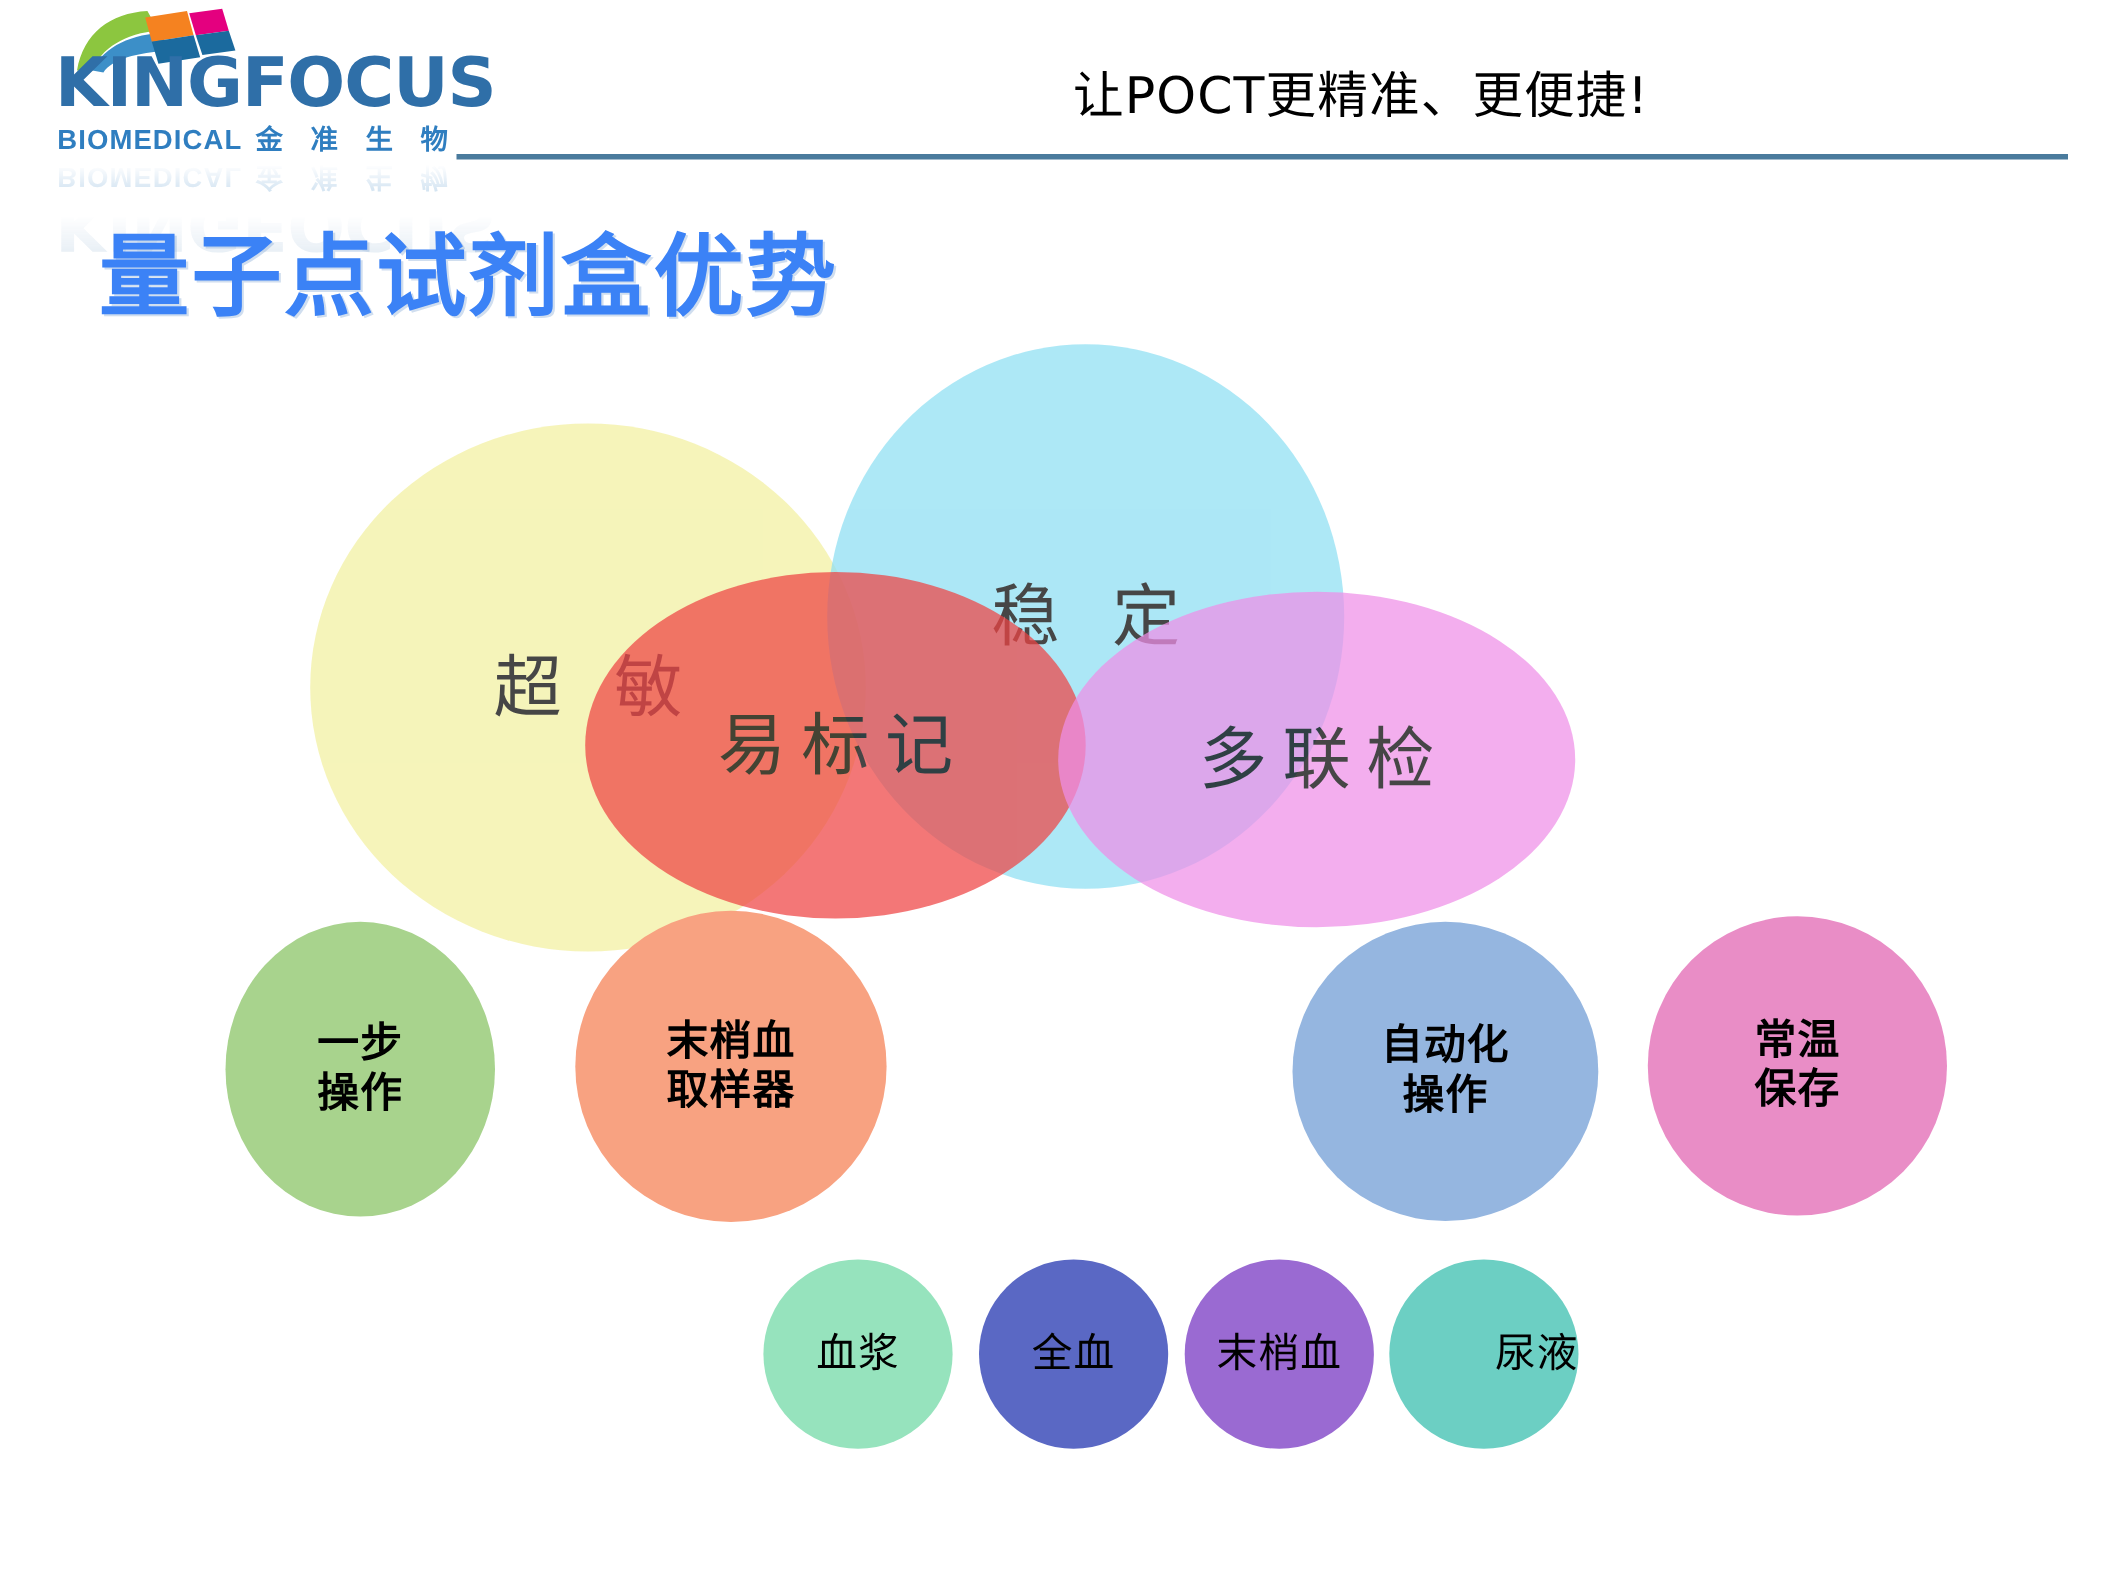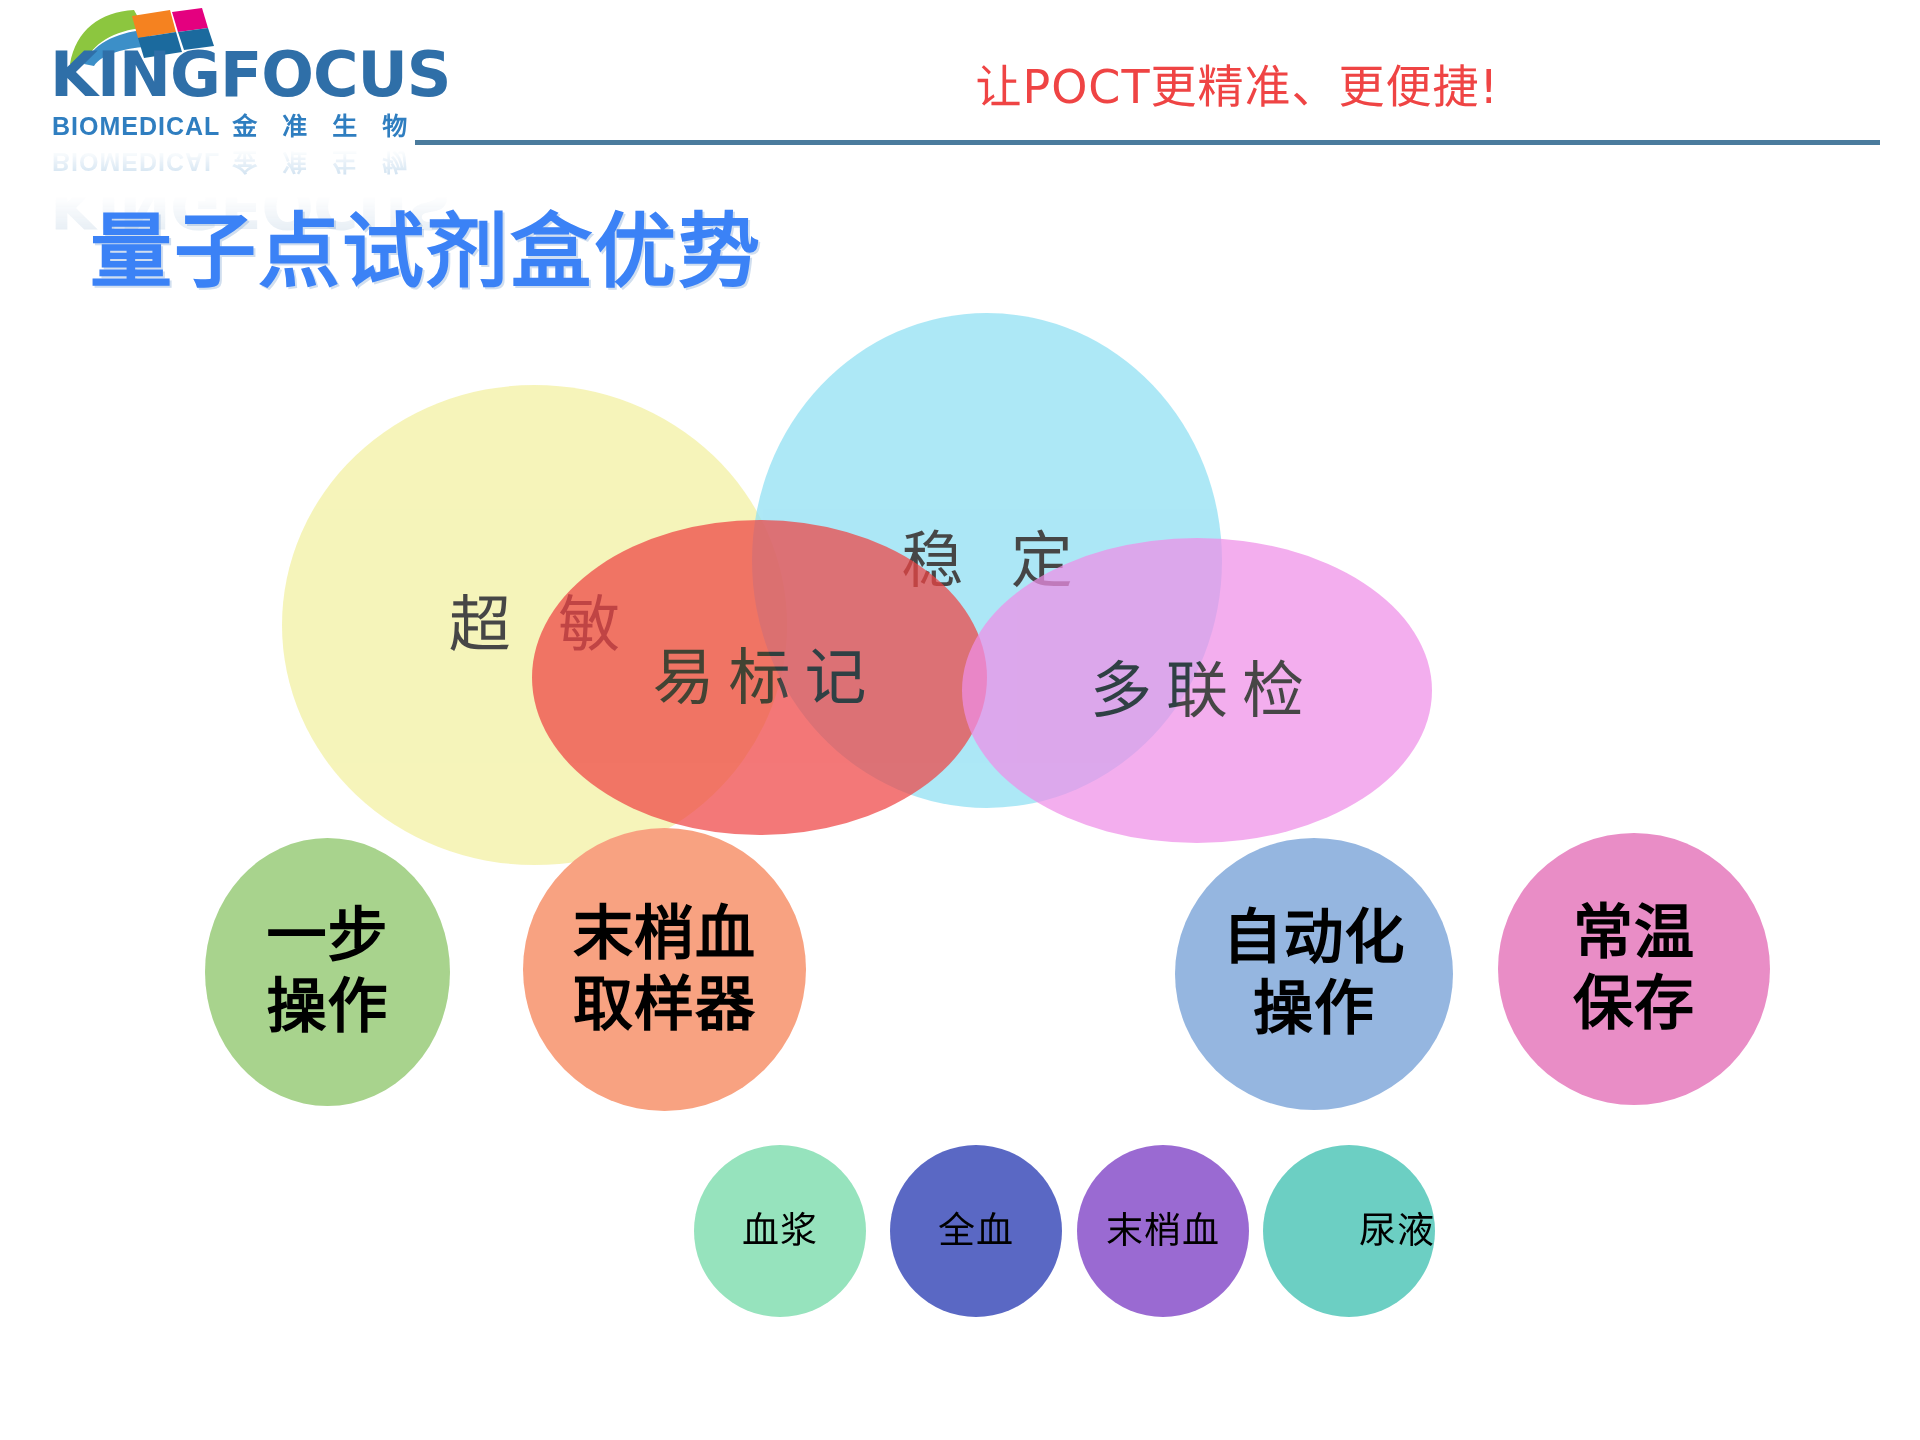--- a/index.html
+++ b/index.html
@@ -102,21 +102,21 @@
     font-family:"DejaVu Serif","Liberation Serif",serif;
     font-size:62px;
     letter-spacing:14px;
     text-indent:14px;
     font-weight:500;
   }
 
   
   .mid-bubble .lbl{
     font-family:Liberation Serif, serif;
-    font-size:60px;
+    font-size:38px;
     font-weight:bold;
     letter-spacing:1px;
   }
 
   
   .small-bubble .lbl{
     font-family:"DejaVu Sans",sans-serif;
     font-size:37px;
     font-weight:500;
     letter-spacing:1px;
@@ -150,21 +150,21 @@
       <span>BIOMEDICAL</span><span class="cn">金 准 生 物</span>
     </div>
 
     <div id="word-reflection">KINGFOCUS</div>
 
     <div id="logo-reflection">
       <span>BIOMEDICAL</span><span class="cn">金 准 生 物</span>
     </div>
   </div>
 
-  <div id="tagline" style="color: #ef4444; margin-left: 19px;">让POCT更精准、更便捷!</div>
+  <div id="tagline" style="color: #000000; margin-left: 19px;">让POCT更精准、更便捷!</div>
   <div id="header-rule" style="background: rgb(74, 123, 157);"></div>
 </div>
 
 <div id="page-title" style="color: #3b82f6;">量子点试剂盒优势</div>
 
 <div id="stage">
 
   <div class="ellipse top-bubble" style="left: 282px; top: 385px; width: 505px; height: 480px; background: rgb(242, 240, 160); opacity: 0.72;">
     <span class="lbl">超 敏</span>
   </div>

